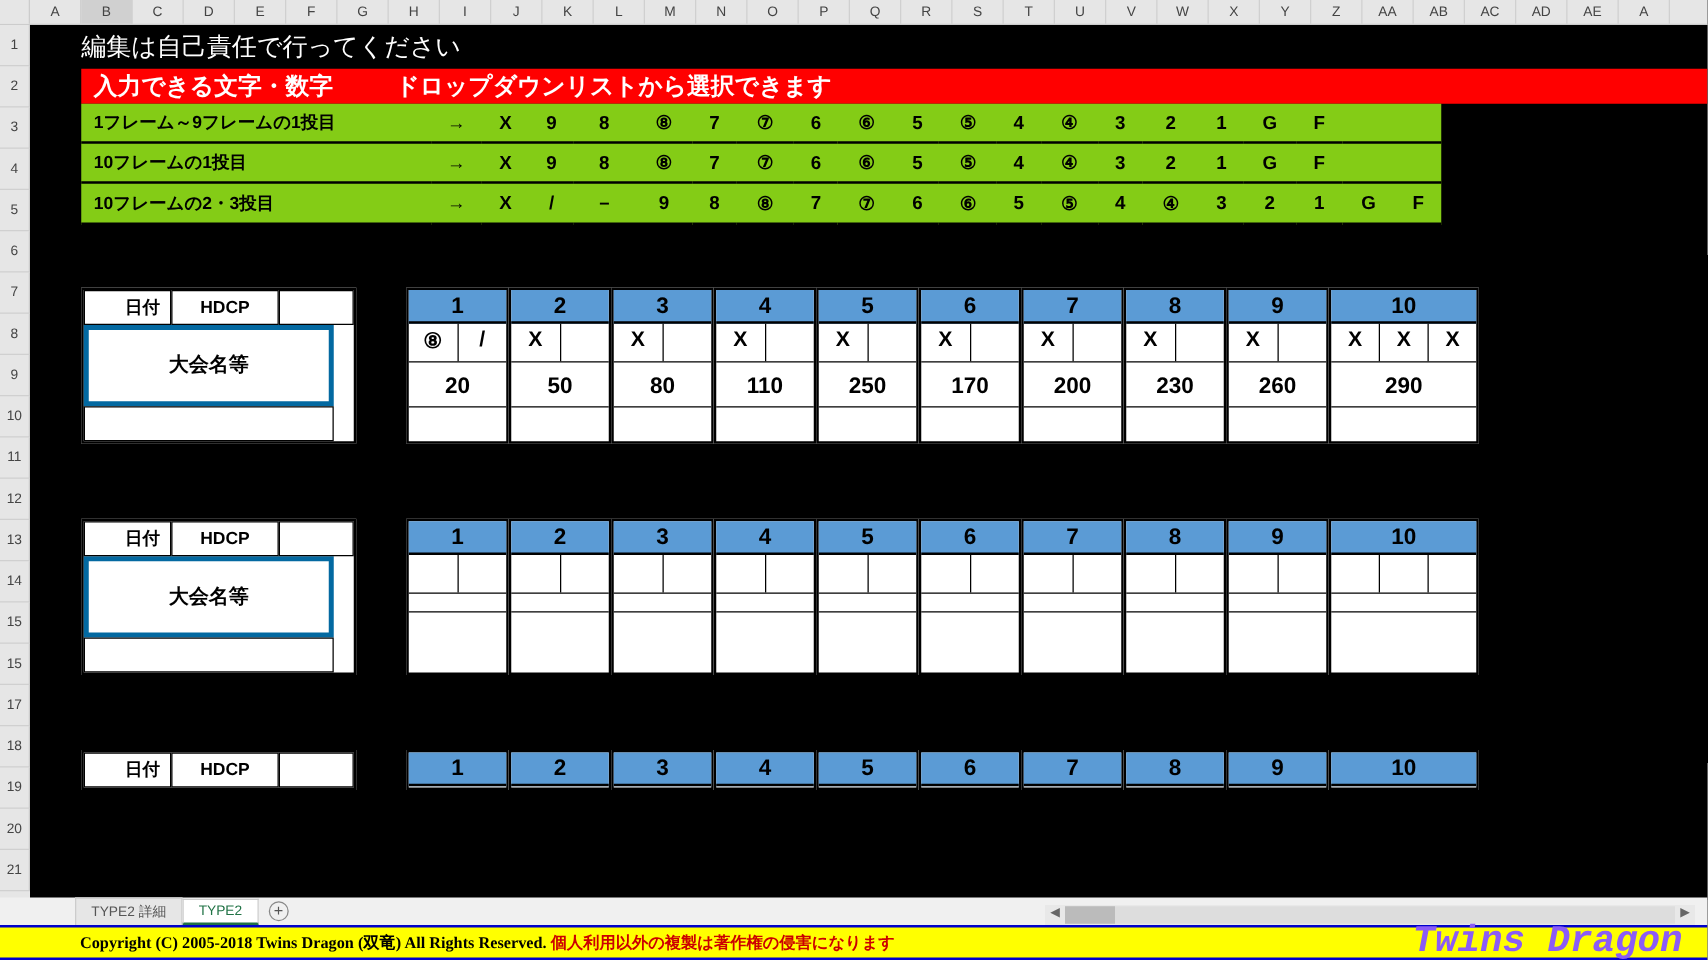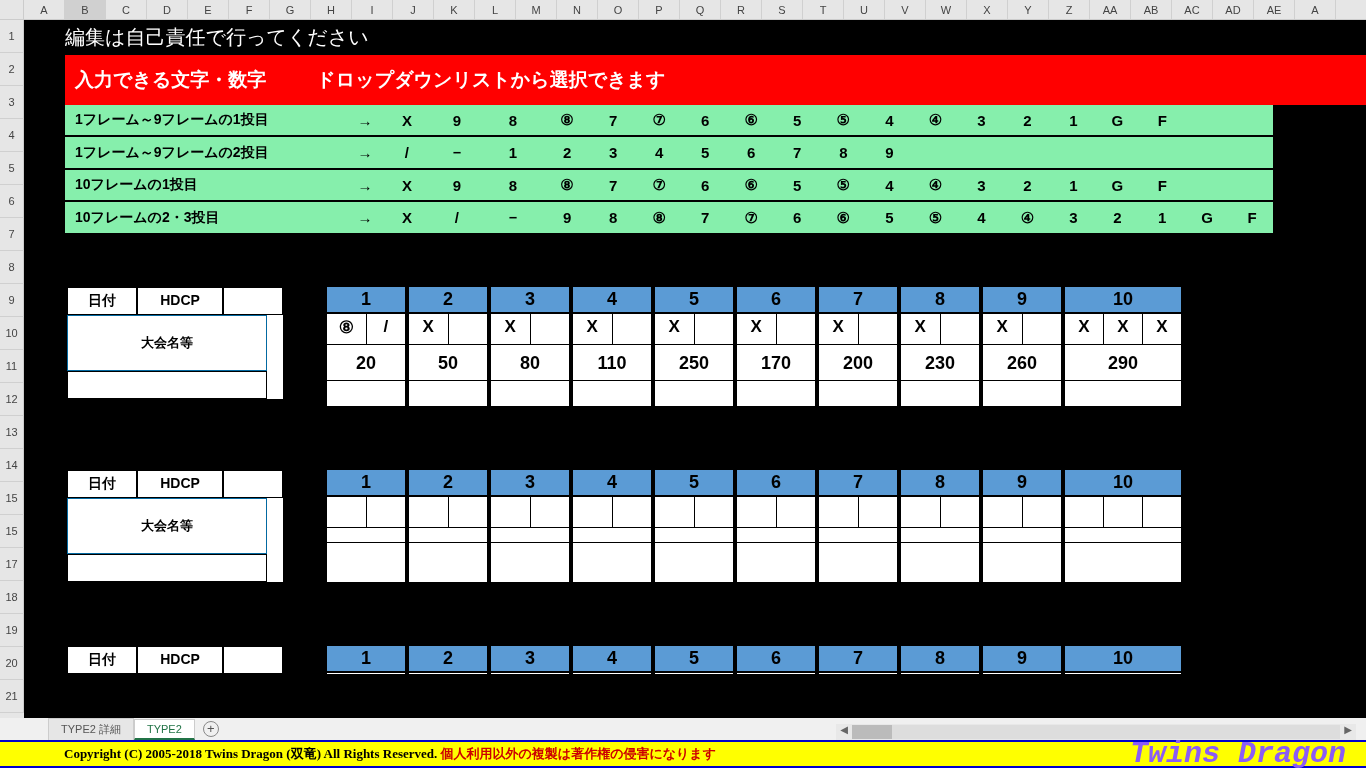--- a/index.html
+++ b/index.html
@@ -14,50 +14,50 @@
 
 
 .body { display: flex; height: 700px; }
 .rownums { width: 24px; background: #e6e6e6; }
 .rownum { height: 33px; text-align: center; font-size: 11px; color: #444; border-bottom: 1px solid #d0d0d0; border-right: 1px solid #ccc; line-height: 33px; }
 
 .content { flex: 1; background: #000; padding: 0 0 0 41px; position: relative; }
 
 
 .hdr-title { color: #fff; font-size: 20px; font-weight: normal; padding: 4px 10px 4px 0; }
-.hdr-red { background: #ff0000; color: #fff; font-size: 19px; font-weight: bold; padding: 12px 10px; display: flex; gap: 50px; }
-.instr-table { background: #86efac; width: 1208px; border-collapse: collapse; }
+.hdr-red { background: #ff0000; color: #fff; font-size: 19px; font-weight: bold; padding: 1px 10px; display: flex; gap: 50px; }
+.instr-table { background: #84cc16; width: 1088px; border-collapse: collapse; }
 .instr-table td { border-bottom: 2px solid #000; padding: 6px 4px; font-size: 15px; font-weight: bold; text-align: center; }
 .instr-table td.label { text-align: left; padding-left: 10px; width: 280px; font-size: 14px; }
 .instr-table td.arrow { width: 40px; }
 
 
 .score-block { display: flex; gap: 40px; margin-top: 50px; }
 .meta-box { background: #fff; border: 2px solid #000; }
 .meta-row { display: flex; }
 .meta-cell { border: 1px solid #000; padding: 4px 8px; text-align: center; font-weight: bold; font-size: 14px; }
-.meta-cell.date { width: 70px; }
+.meta-cell.date { width: 70px; text-align: right; }
 .meta-cell.hdcp { width: 86px; }
 .meta-cell.blank { width: 60px; }
-.meta-event { border: 1px solid #0369a1; text-align: center; font-weight: bold; font-size: 13px; padding: 18px 0; width: 200px; }
+.meta-event { border: 4px solid #0369a1; text-align: center; font-weight: bold; font-size: 16px; padding: 18px 0; width: 200px; }
 .meta-empty { border: 1px solid #000; height: 28px; width: 200px; }
 
 .frames { display: flex; }
 .frame { border: 2px solid #000; background: #fff; }
 .frame-num { background: #5b9bd5; border-bottom: 2px solid #000; text-align: center; font-weight: bold; font-size: 18px; padding: 2px 0; }
 .frame-throws { display: flex; height: 30px; }
 .throw { flex: 1; border-right: 1px solid #000; text-align: center; font-weight: bold; font-size: 17px; padding-top: 3px; }
 .throw:last-child { border-right: none; }
 .frame-score { text-align: center; font-weight: bold; font-size: 18px; padding: 8px 0 6px; border-top: 1px solid #000; }
 .frame.reg { width: 82px; }
 .frame.tenth { width: 120px; }
 .frame-blank { height: 26px; border-top: 1px solid #000; }
 
 
-.tabs { position: absolute; bottom: 28px; left: 0; right: 0; height: 22px; background: #f0f0f0; display: flex; align-items: center; padding-left: 48px; }
+.tabs { position: absolute; bottom: 28px; left: 0; right: 0; height: 22px; background: #f0f0f0; display: flex; align-items: center; padding-left: 60px; }
 .tab { padding: 3px 12px; font-size: 11px; color: #555; border: 1px solid #ccc; background: #e6e6e6; }
 .tab.active { background: #fff; color: #217346; border-bottom: 2px solid #217346; }
 .tab-add { margin-left: 8px; width: 16px; height: 16px; border: 1px solid #888; border-radius: 50%; text-align: center; line-height: 13px; font-size: 13px; color: #555; }
 .hscroll { position: absolute; bottom: 28px; right: 10px; width: 520px; height: 16px; background: #e8e8e8; display: flex; align-items: center; }
 .hscroll-track { flex: 1; height: 14px; background: #ddd; position: relative; }
 .hscroll-thumb { position: absolute; left: 0; width: 40px; height: 14px; background: #bbb; }
 .hscroll-arrow { width: 16px; height: 16px; text-align: center; font-size: 10px; color: #666; }
 
 
 .footer { position: absolute; bottom: 0; left: 0; right: 0; height: 28px; background: #ffff00; border-top: 2px solid #0000cc; border-bottom: 2px solid #0000cc; display: flex; align-items: center; justify-content: space-between; padding: 0 20px; }
@@ -155,43 +155,20 @@
               <td>④</td>
               <td>3</td>
               <td>2</td>
               <td>1</td>
               <td>G</td>
               <td>F</td>
               <td></td>
               <td></td>
             </tr>
             <tr>
-              <td class="label">1フレーム～9フレームの2投目</td>
-              <td class="arrow">→</td>
-              <td>/</td>
-              <td>－</td>
-              <td>1</td>
-              <td>2</td>
-              <td>3</td>
-              <td>4</td>
-              <td>5</td>
-              <td>6</td>
-              <td>7</td>
-              <td>8</td>
-              <td>9</td>
-              <td></td>
-              <td></td>
-              <td></td>
-              <td></td>
-              <td></td>
-              <td></td>
-              <td></td>
-              <td></td>
-            </tr>
-            <tr>
               <td class="label">10フレームの1投目</td>
               <td class="arrow">→</td>
               <td>X</td>
               <td>9</td>
               <td>8</td>
               <td>⑧</td>
               <td>7</td>
               <td>⑦</td>
               <td>6</td>
               <td>⑥</td>

